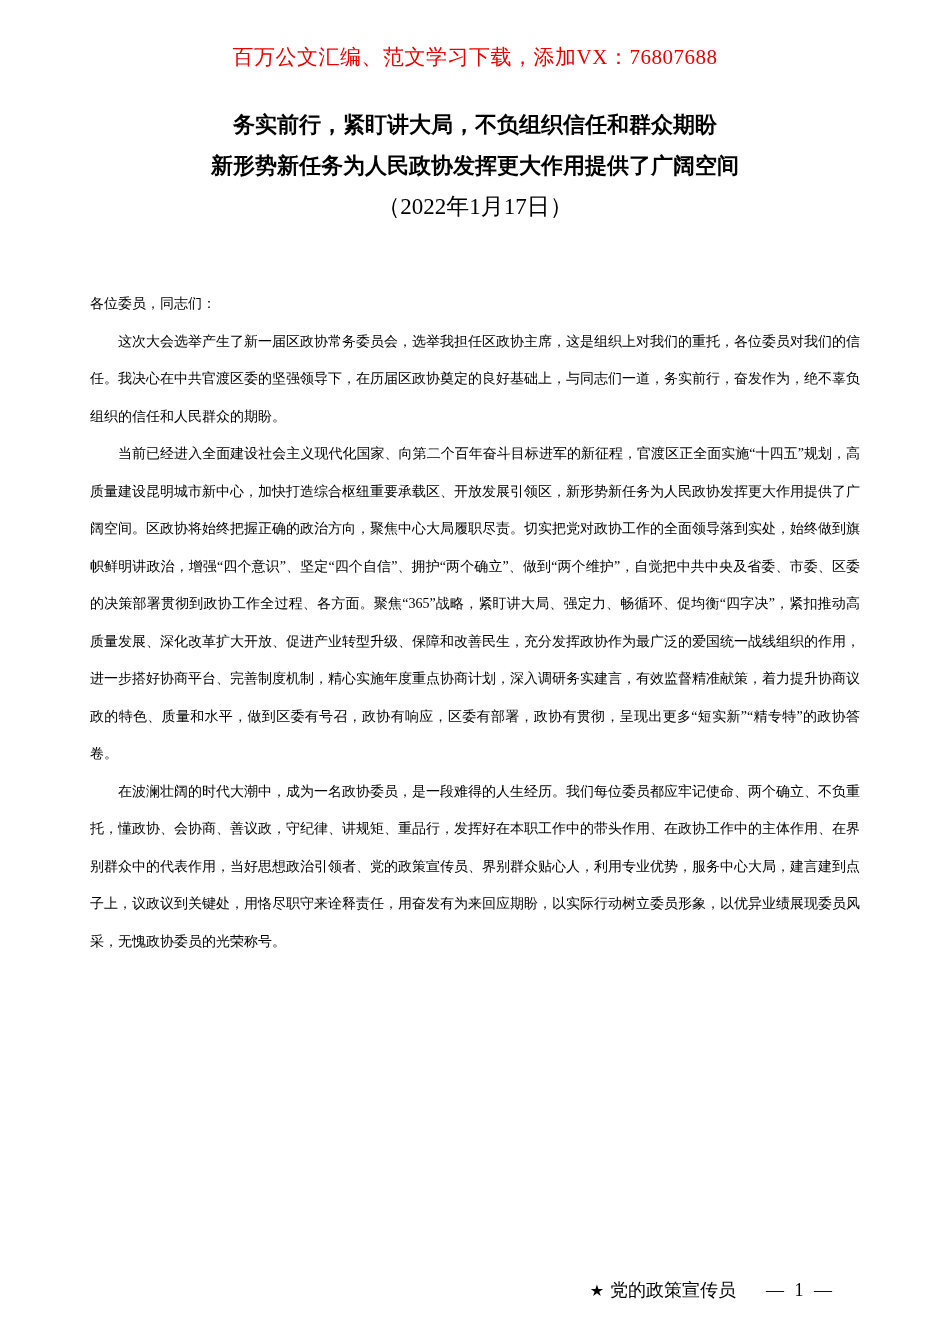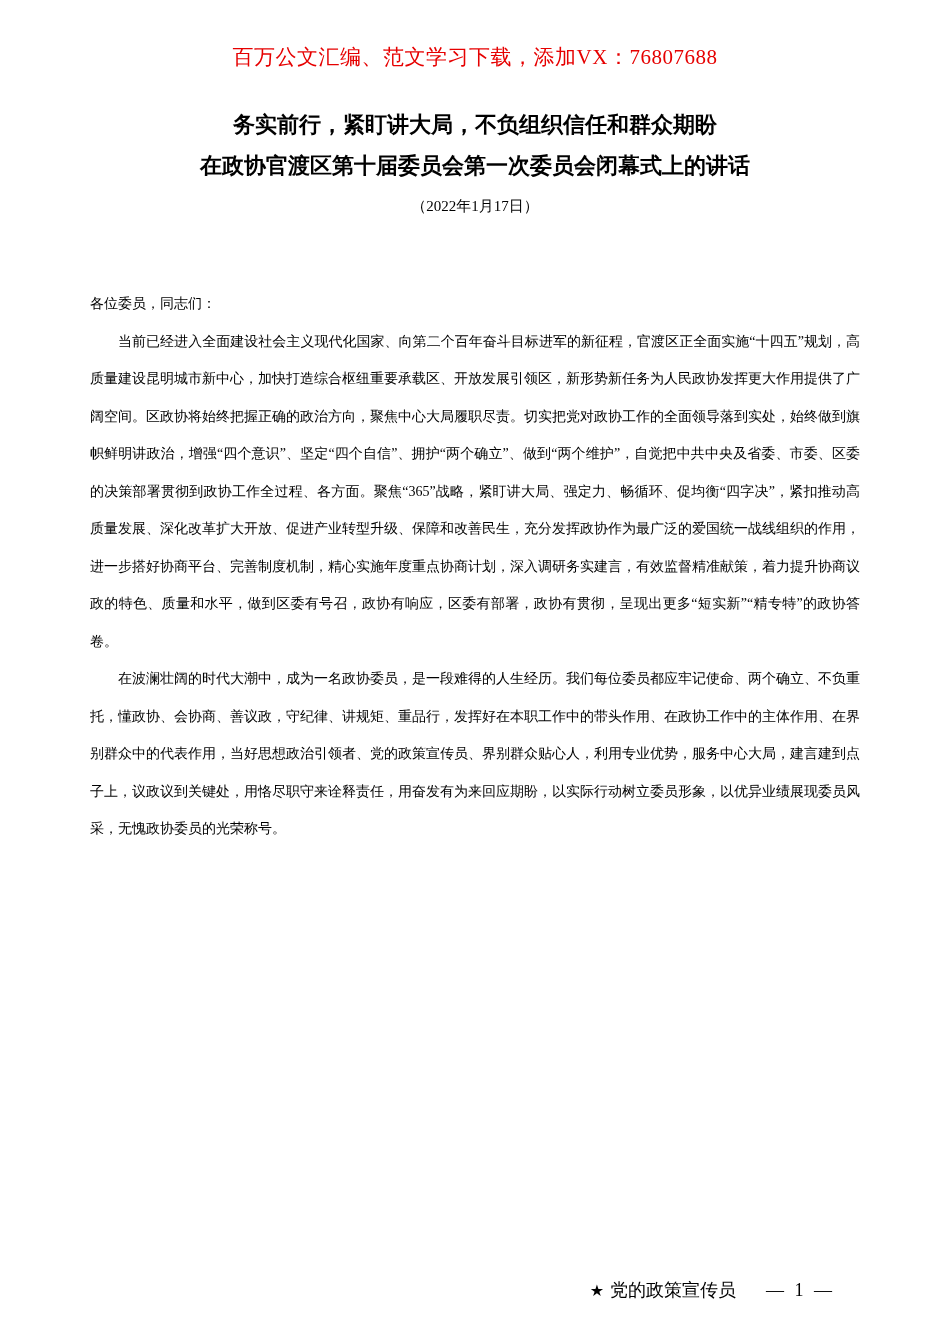--- a/index.html
+++ b/index.html
@@ -30,21 +30,21 @@
   .doc-title,
   .doc-subtitle,
   .doc-author {
     text-align: center;
     font-size: 22px;
     font-weight: 700;
     line-height: 41px;
   }
   .doc-date {
     text-align: center;
-    font-size: 15px;
+    font-size: 23px;
     font-weight: 400;
     line-height: 41px;
   }
   .body-text {
     margin-top: 58px;
     font-size: 14px;
     line-height: 37.5px;
     text-align: justify;
   }
   .body-text p { margin: 0; }
@@ -69,27 +69,28 @@
 </style>
 </head>
 <body>
 
 <div class="page">
 
   <div class="promo" style="color: rgb(230, 0, 0);">百万公文汇编、范文学习下载，添加VX：76807688</div>
 
   <div class="doc-title">务实前行，紧盯讲大局，不负组织信任和群众期盼</div>
 
-  <div class="doc-subtitle">在政协官渡区第十届委员会第一次委员会闭幕式上的讲话</div>
+  <div class="doc-subtitle">新形势新任务为人民政协发挥更大作用提供了广阔空间</div>
 
 
   <div class="doc-date">（2022年1月17日）</div>
 
   <div class="body-text">
     <p class="salutation">各位委员，同志们：</p>
+    <p class="para">这次大会选举产生了新一届区政协常务委员会，选举我担任区政协主席，这是组织上对我们的重托，各位委员对我们的信任。我决心在中共官渡区委的坚强领导下，在历届区政协奠定的良好基础上，与同志们一道，务实前行，奋发作为，绝不辜负组织的信任和人民群众的期盼。</p>
     <p class="para">当前已经进入全面建设社会主义现代化国家、向第二个百年奋斗目标进军的新征程，官渡区正全面实施“十四五”规划，高质量建设昆明城市新中心，加快打造综合枢纽重要承载区、开放发展引领区，新形势新任务为人民政协发挥更大作用提供了广阔空间。区政协将始终把握正确的政治方向，聚焦中心大局履职尽责。切实把党对政协工作的全面领导落到实处，始终做到旗帜鲜明讲政治，增强“四个意识”、坚定“四个自信”、拥护“两个确立”、做到“两个维护”，自觉把中共中央及省委、市委、区委的决策部署贯彻到政协工作全过程、各方面。聚焦“365”战略，紧盯讲大局、强定力、畅循环、促均衡“四字决”，紧扣推动高质量发展、深化改革扩大开放、促进产业转型升级、保障和改善民生，充分发挥政协作为最广泛的爱国统一战线组织的作用，进一步搭好协商平台、完善制度机制，精心实施年度重点协商计划，深入调研务实建言，有效监督精准献策，着力提升协商议政的特色、质量和水平，做到区委有号召，政协有响应，区委有部署，政协有贯彻，呈现出更多“短实新”“精专特”的政协答卷。</p>
     <p class="para">在波澜壮阔的时代大潮中，成为一名政协委员，是一段难得的人生经历。我们每位委员都应牢记使命、两个确立、不负重托，懂政协、会协商、善议政，守纪律、讲规矩、重品行，发挥好在本职工作中的带头作用、在政协工作中的主体作用、在界别群众中的代表作用，当好思想政治引领者、党的政策宣传员、界别群众贴心人，利用专业优势，服务中心大局，建言建到点子上，议政议到关键处，用恪尽职守来诠释责任，用奋发有为来回应期盼，以实际行动树立委员形象，以优异业绩展现委员风采，无愧政协委员的光荣称号。</p>
   </div>
 
   <div class="footer">
     <span class="star">★</span>
     <span>党的政策宣传员</span>
     <span class="pagenum">— 1 —</span>
   </div>
 

